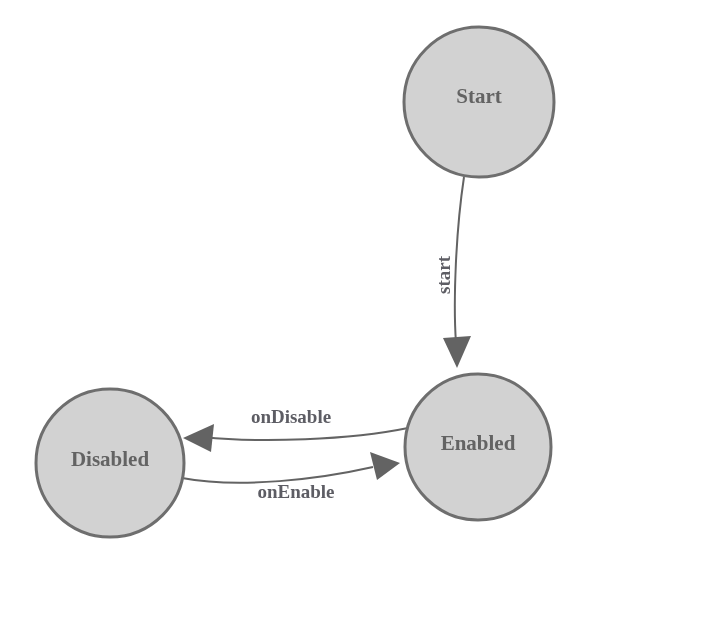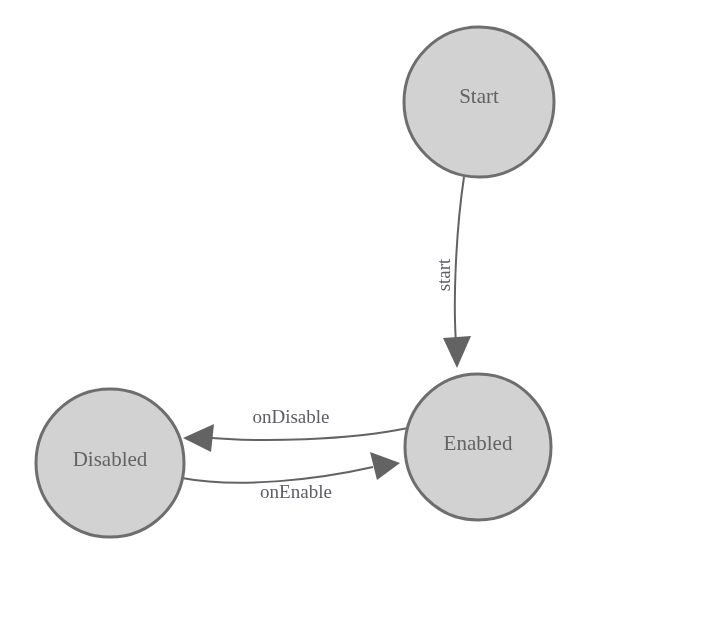--- a/index.html
+++ b/index.html
@@ -11,20 +11,21 @@
     height: 633px;
     background: #ffffff;
     font-family: "Liberation Serif", serif;
     overflow: hidden;
   }
   #diagram-root {
     position: relative;
     width: 640px;
     height: 633px;
     background: #ffffff;
+    font-weight: bold;
   }
   svg#state-diagram {
     display: block;
     width: 702px;
     height: 633px;
   }
   .node-circle {
     fill: #d2d2d2;
     stroke: #6e6e6e;
     stroke-width: 3;

